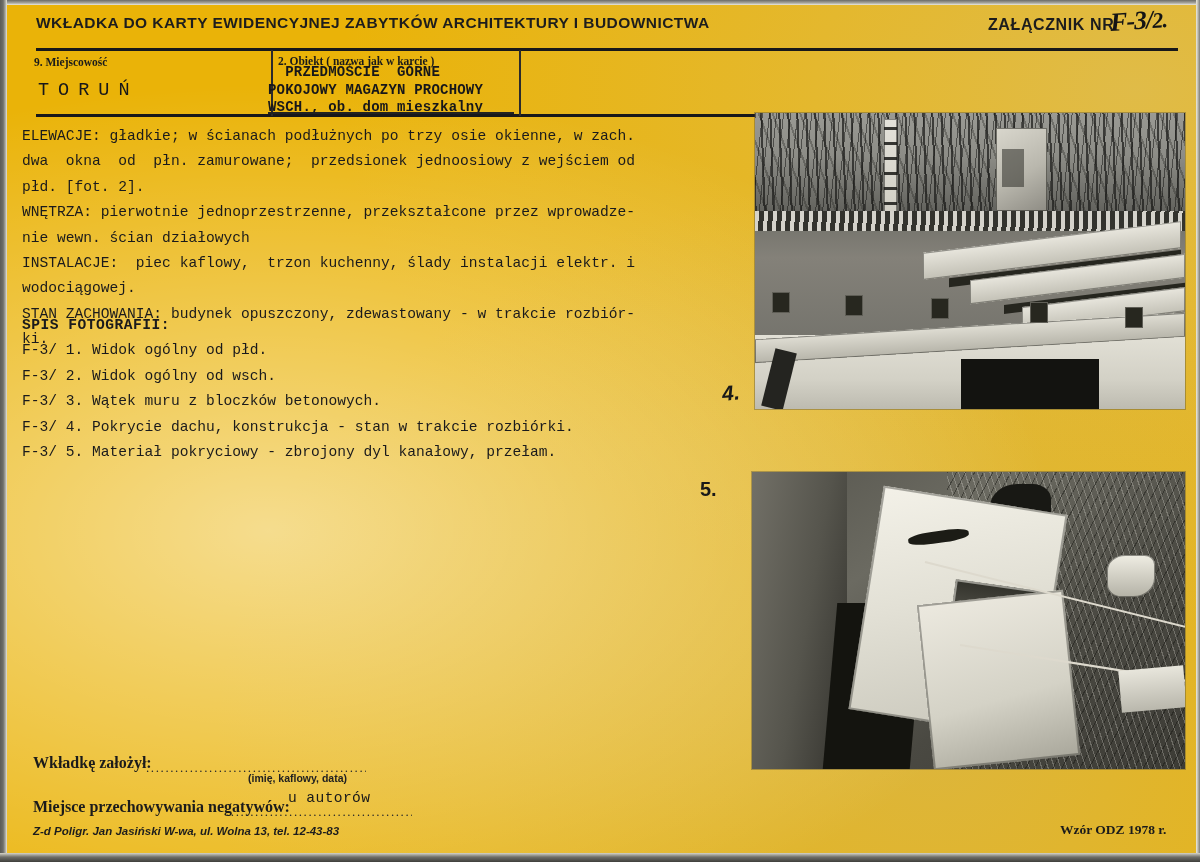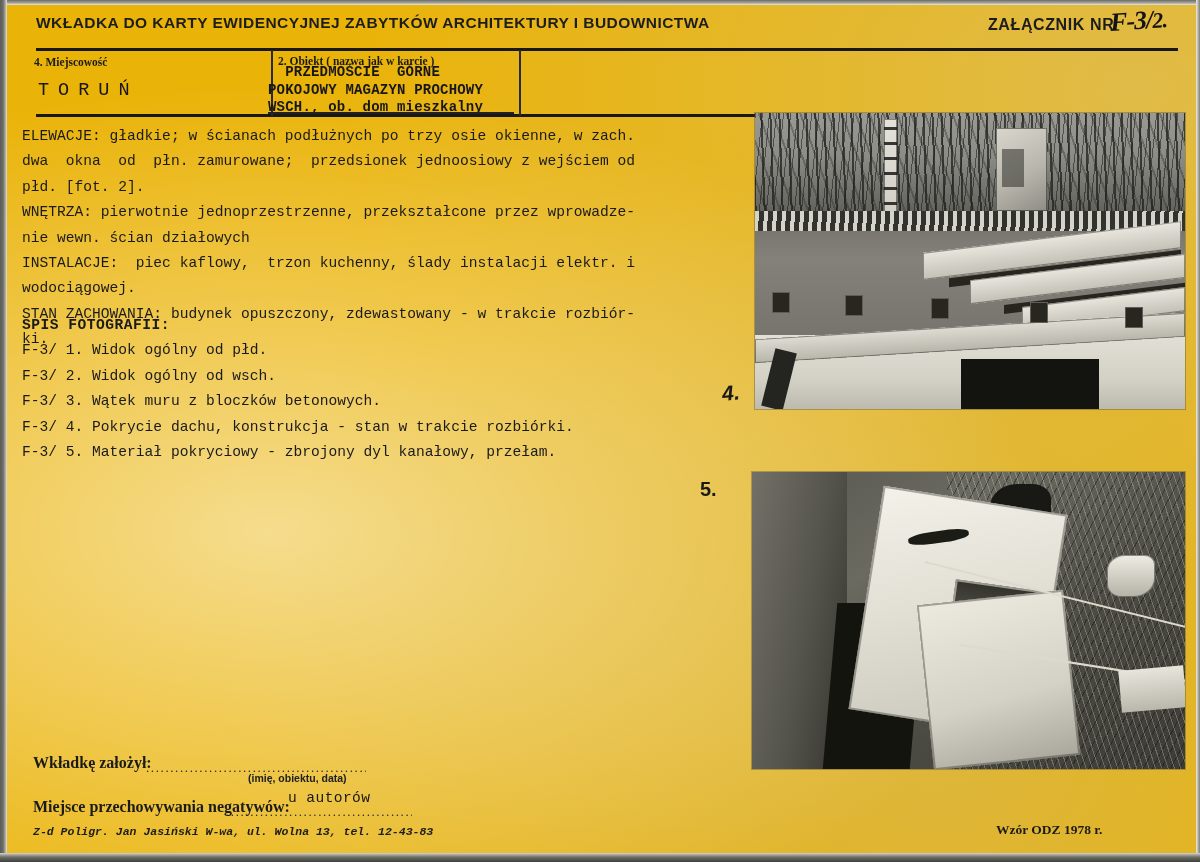--- a/index.html
+++ b/index.html
@@ -230,46 +230,46 @@
     font-family:"Liberation Serif", serif;font-size:13px;letter-spacing:1.6px;white-space:nowrap;}
   #dots-author{left:146px;top:760px;width:220px;}
   #dots-neg{left:226px;top:804px;width:186px;}
   #foot-sub{
     position:absolute;left:248px;top:772px;
     font-family:"Liberation Sans", sans-serif;font-size:10.5px;font-weight:bold;
     color:#202020;white-space:nowrap;
   }
   #foot-print{
     position:absolute;left:33px;top:825px;
-    font-family:Liberation Mono, monospace;font-style:italic;font-weight:bold;
+    font-family:Liberation Sans, sans-serif;font-style:italic;font-weight:bold;
     font-size:11.5px;color:#1d1d1d;white-space:nowrap;
   }
   #foot-form{
-    position:absolute;left:996px;top:822px;
+    position:absolute;left:1060px;top:822px;
     font-family:"Liberation Serif", serif;font-weight:bold;font-size:13.5px;
     color:#1b1b1b;white-space:nowrap;
   }
 </style>
 </head>
 <body>
 
 <div id="page">
 
   <div class="paper-tone"></div>
 
   <div id="hdr-title">WKŁADKA DO KARTY EWIDENCYJNEJ ZABYTKÓW ARCHITEKTURY I BUDOWNICTWA</div>
   <div id="hdr-annex">ZAŁĄCZNIK NR</div>
   <div id="hdr-annex-val"><span>F-3</span>/<span class="den">2.</span></div>
 
   <div class="rule" id="rule-top"></div>
   <div class="rule" id="rule-bottom"></div>
   <div class="vrule" id="vrule-1"></div>
   <div class="vrule" id="vrule-2"></div>
 
-  <div class="cell-label" id="lbl-1">4. Miejscowość</div>
+  <div class="cell-label" id="lbl-1">9. Miejscowość</div>
   <div class="typed" id="val-city">TORUŃ</div>
 
   <div class="cell-label" id="lbl-2">2. Obiekt ( nazwa jak w karcie )</div>
   <div class="typed" id="val-object">  PRZEDMOŚCIE  GÓRNE
 POKOJOWY MAGAZYN PROCHOWY
 WSCH., ob. dom mieszkalny</div>
   <div id="obj-underline"></div>
 
 
   <div id="body-text">ELEWACJE: gładkie; w ścianach podłużnych po trzy osie okienne, w zach.
@@ -327,21 +327,21 @@
     <div class="p5-slab-lower"></div>
     <div class="p5-wire p5-w1"></div>
     <div class="p5-wire p5-w2"></div>
     <div class="p5-w3"></div>
     <div class="p5-bag"></div>
     <div class="p5-edgeblock"></div>
   </div>
 
   <div class="foot-label" id="foot-lbl-author">Wkładkę założył:</div>
   <div class="dotline" id="dots-author">...............................................</div>
-  <div id="foot-sub">(imię, obiektu, data)</div>
+  <div id="foot-sub">(imię, kaflowy, data)</div>
 
   <div class="foot-label" id="foot-lbl-neg">Miejsce przechowywania negatywów:</div>
   <div class="dotline" id="dots-neg">...............................................</div>
   <div class="foot-typed" id="foot-neg-val">u autorów</div>
 
   <div id="foot-print">Z-d Poligr. Jan Jasiński W-wa, ul. Wolna 13, tel. 12-43-83</div>
   <div id="foot-form">Wzór ODZ 1978 r.</div>
 
   <div class="edge-top"></div>
   <div class="edge-left"></div>

